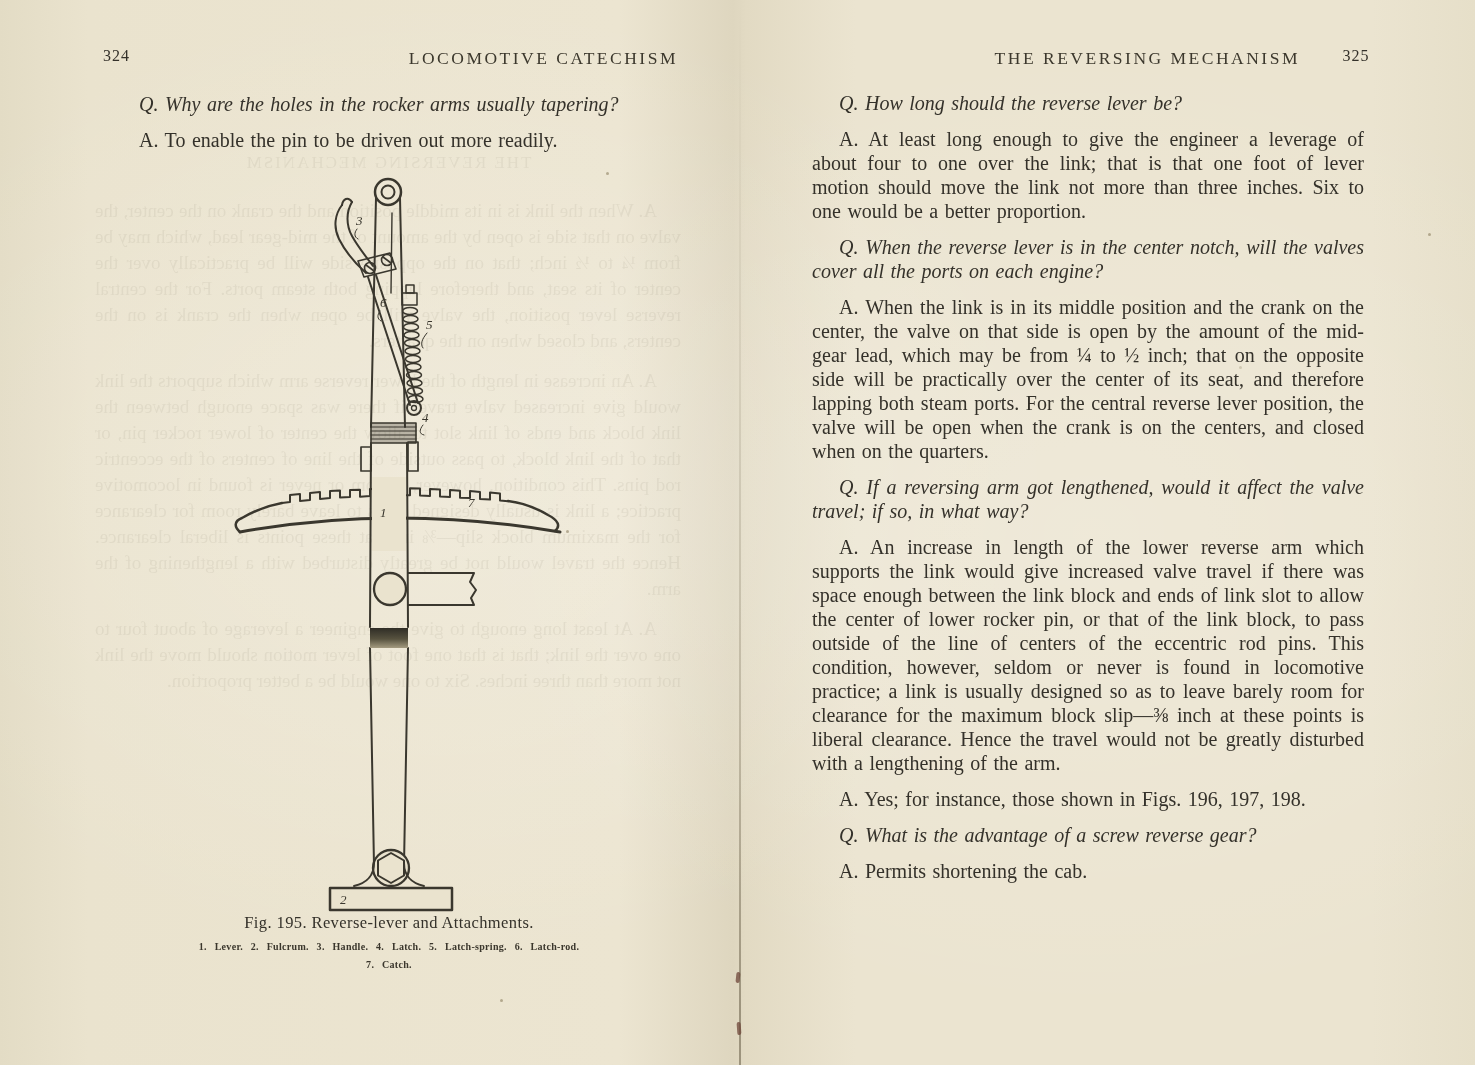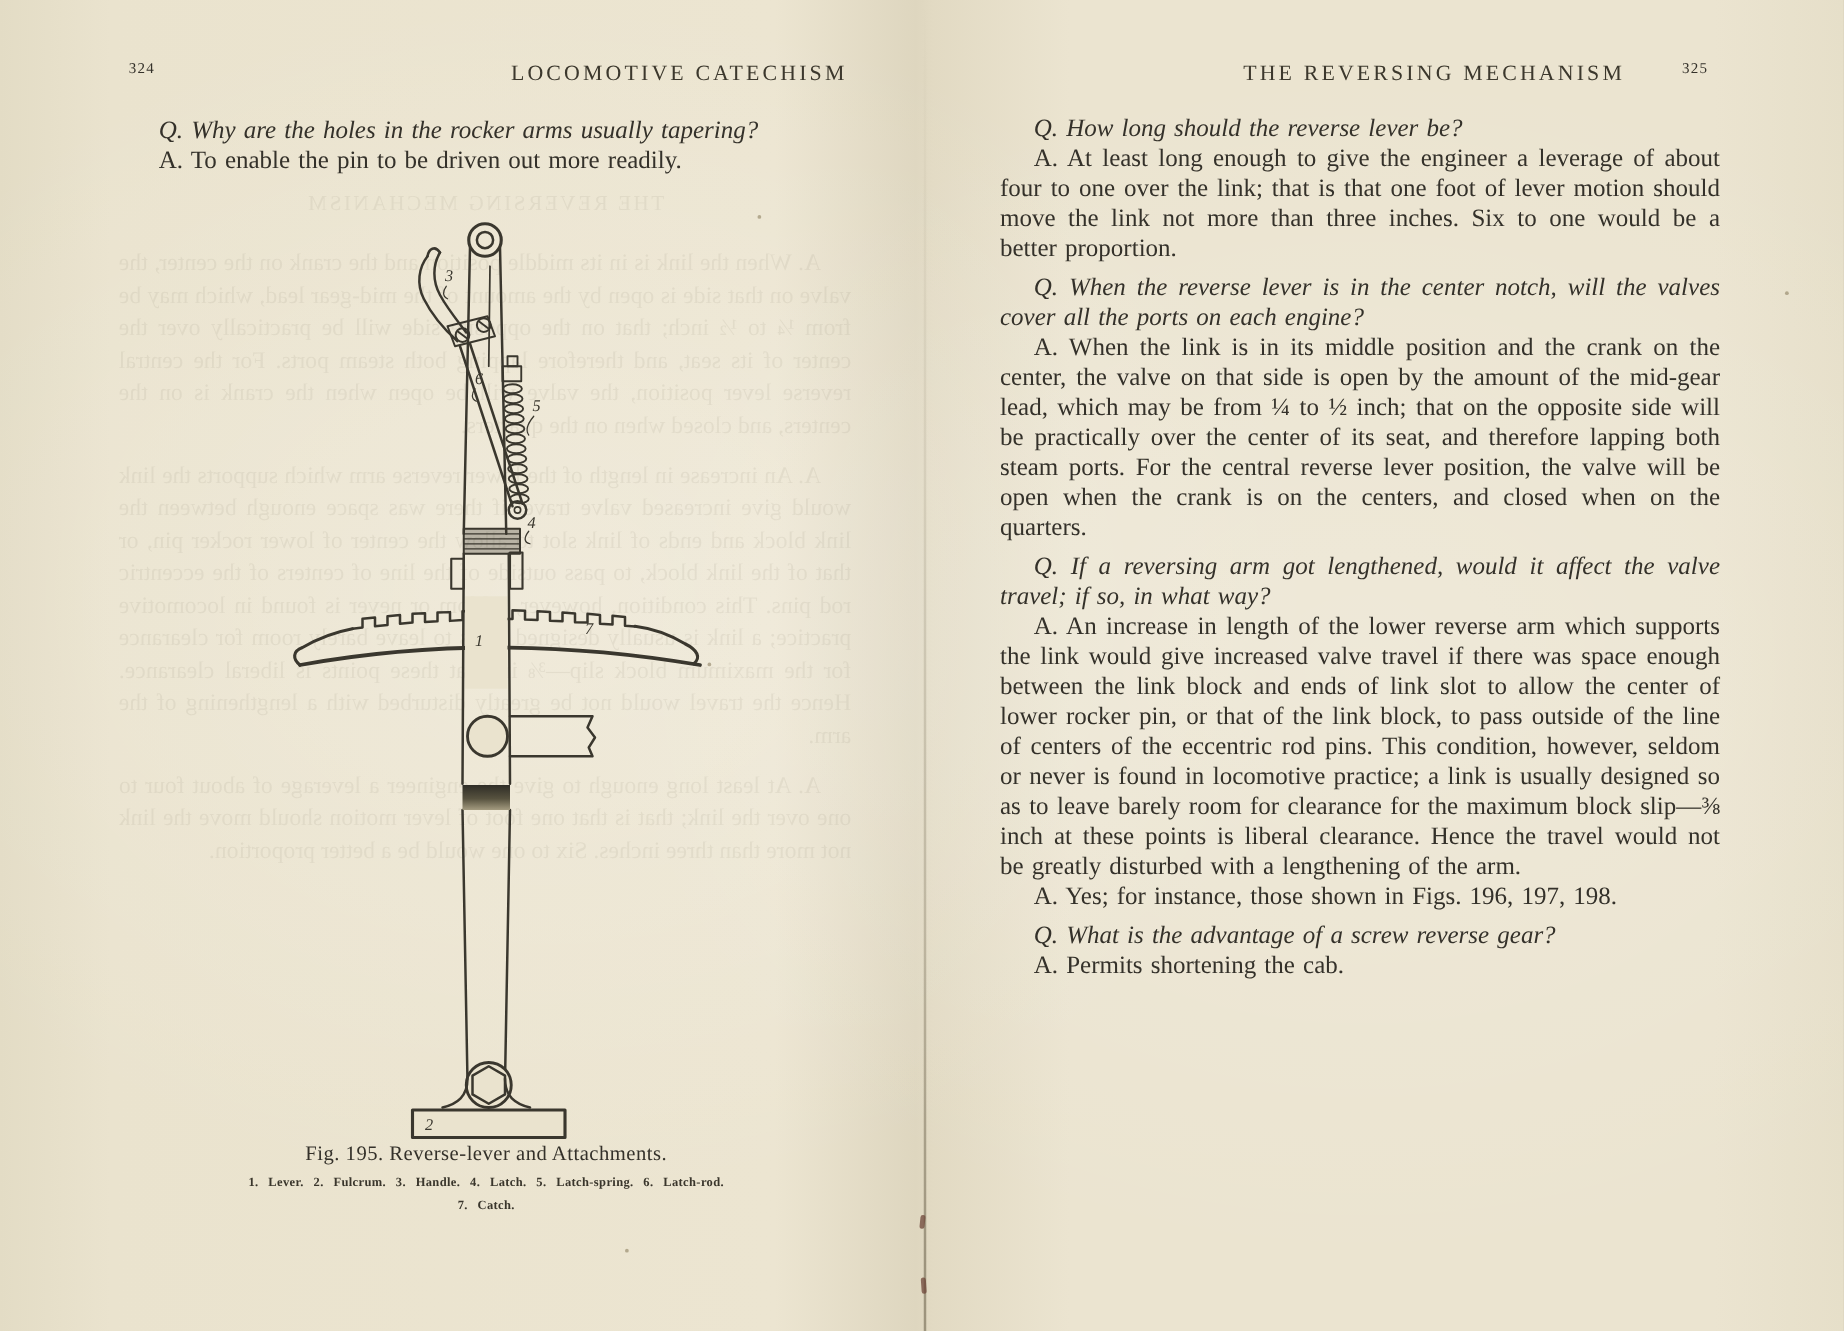--- a/index.html
+++ b/index.html
@@ -6,23 +6,23 @@
   .scan {
     position:relative; width:1475px; height:1065px; overflow:hidden;
     font-family:"Liberation Serif","DejaVu Serif",serif;
     color:#34312a;
     background:
       radial-gradient(ellipse 900px 700px at 30% 45%, rgba(255,255,255,0.22), rgba(255,255,255,0) 70%),
       radial-gradient(ellipse 900px 700px at 74% 50%, rgba(255,255,255,0.18), rgba(255,255,255,0) 70%),
       linear-gradient(90deg,#e3dcc5 0%,#eae3ce 6%,#ece5d1 42%,#ded6bf 49.7%,#e2dac3 50.6%,#ebe4d0 58%,#ebe4d0 93%,#e6dfc9 100%),
       #eae3ce;
   }
-  .page-num { position:absolute; top:47px; font-size:12px; letter-spacing:1px; }
+  .page-num { position:absolute; top:47px; font-size:16px; letter-spacing:1px; }
   .running-head { position:absolute; top:48px; font-size:17.5px; letter-spacing:2.5px; color:#3c382d; text-align:right; white-space:nowrap; }
-  .textcol p { margin:0; text-align:justify; text-indent:27px; line-height:24px; font-size:20px; word-spacing:1.5px; }
+  .textcol p { margin:12px; text-align:justify; text-indent:27px; line-height:24px; font-size:20px; word-spacing:1.5px; }
   .textcol p.q { font-style:italic; margin-top:7px; }
   .textcol p.q:first-child { margin-top:0; }
   #left-text { position:absolute; left:100px; top:92px; width:578px; }
   #right-text { position:absolute; left:800px; top:91px; width:576px; }
   .fig-caption { position:absolute; left:100px; top:913px; width:578px; text-align:center; font-size:16.5px; letter-spacing:0.4px; }
   .fig-legend { position:absolute; left:88px; width:602px; text-align:center; font-size:10px; font-weight:bold; letter-spacing:0.3px; word-spacing:5px; color:#3a362c; }
   .gutter-crease {
     position:absolute; left:739px; top:0; width:2px; height:1065px;
     background:linear-gradient(180deg, rgba(104,94,70,0) 0%, rgba(104,94,70,0.12) 35%, rgba(104,94,70,0.3) 70%, rgba(90,80,58,0.5) 95%);
   }

